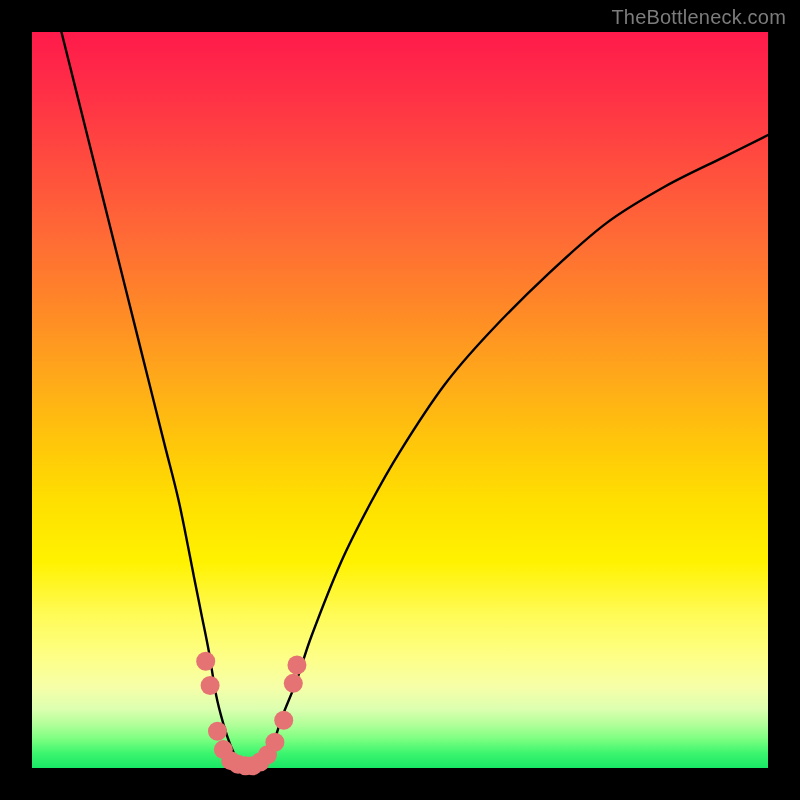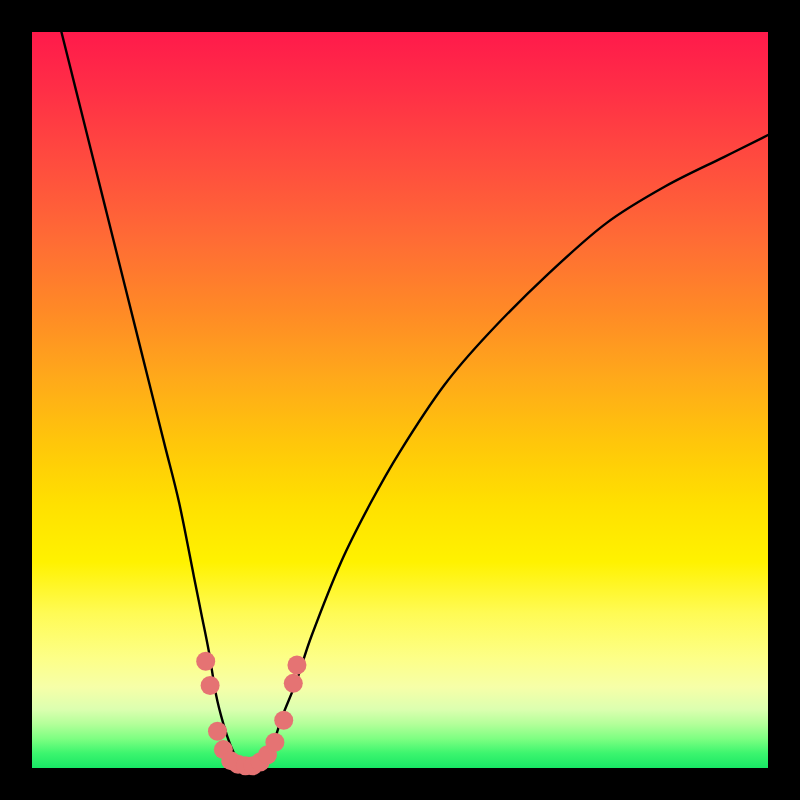--- a/index.html
+++ b/index.html
@@ -62,20 +62,21 @@
     left: 0;
     width: 736px;
     height: 736px;
     overflow: visible;
   }
 </style>
 </head>
 <body>
 
 <div class="frame">
+  <div class="watermark">TheBottleneck.com</div>
   <div class="plot-area">
     <svg class="curve-layer" viewBox="0 0 736 736" preserveAspectRatio="none">
       <path id="curve-path" fill="none" stroke="#000000" stroke-width="2.4" stroke-linecap="round" stroke-linejoin="round" d="M 29.44 0 C 31.893333333333334 9.813333333333333, 39.25333333333333 39.25333333333333, 44.16 58.879999999999995 C 49.06666666666666 78.50666666666666, 53.973333333333336 98.13333333333333, 58.88 117.75999999999999 C 63.78666666666667 137.38666666666666, 68.69333333333334 157.01333333333332, 73.60000000000001 176.64 C 78.50666666666667 196.26666666666665, 83.41333333333333 215.89333333333332, 88.32 235.51999999999998 C 93.22666666666666 255.14666666666665, 98.13333333333334 274.77333333333337, 103.04 294.40000000000003 C 107.94666666666667 314.0266666666667, 112.85333333333334 333.6533333333333, 117.76 353.28 C 122.66666666666667 372.90666666666664, 127.57333333333332 392.53333333333336, 132.48 412.16 C 137.38666666666666 431.7866666666667, 142.29333333333335 448.96000000000004, 147.20000000000002 471.04 C 152.10666666666668 493.12, 158.23999999999998 526.24, 161.92 544.64 C 165.6 563.04, 166.82666666666665 569.1733333333334, 169.28 581.44 C 171.73333333333335 593.7066666666667, 174.18666666666667 604.7466666666667, 176.64 618.24 C 179.0933333333333 631.7333333333333, 181.54666666666665 650.1333333333333, 184 662.4 C 186.45333333333335 674.6666666666666, 188.90666666666667 683.2533333333333, 191.36 691.84 C 193.81333333333336 700.4266666666667, 196.2666666666667 707.7866666666666, 198.72000000000003 713.92 C 201.17333333333335 720.0533333333333, 203.6266666666667 724.96, 206.08 728.64 C 208.53333333333333 732.3199999999999, 210.98666666666668 734.7733333333333, 213.44 736 C 215.89333333333332 737.2266666666667, 218.34666666666664 737.2266666666667, 220.79999999999998 736 C 223.25333333333333 734.7733333333333, 225.70666666666665 731.0933333333334, 228.16 728.64 C 230.61333333333334 726.1866666666666, 233.06666666666666 724.96, 235.52 721.28 C 237.97333333333336 717.5999999999999, 240.42666666666668 712.6933333333333, 242.88000000000002 706.56 C 245.33333333333337 700.4266666666666, 246.56 694.2933333333333, 250.24 684.48 C 253.92000000000002 674.6666666666667, 260.0533333333333 661.1733333333334, 264.96 647.6800000000001 C 269.8666666666667 634.1866666666667, 272.32 623.1466666666666, 279.68 603.52 C 287.04 583.8933333333333, 299.3066666666667 552, 309.12 529.92 C 318.93333333333334 507.84, 328.74666666666667 489.44, 338.56 471.04 C 348.37333333333333 452.64000000000004, 355.73333333333335 439.14666666666665, 368 419.52 C 380.26666666666665 399.8933333333333, 397.44000000000005 372.90666666666664, 412.16 353.28 C 426.88 333.6533333333333, 439.14666666666665 320.16, 456.32 301.76000000000005 C 473.49333333333334 283.36000000000007, 495.57333333333327 261.28, 515.1999999999999 242.88 C 534.8266666666666 224.48, 554.4533333333334 206.08, 574.08 191.36 C 593.7066666666667 176.64000000000001, 613.3333333333334 165.59999999999994, 632.96 154.55999999999995 C 652.5866666666667 143.51999999999995, 674.6666666666666 133.70666666666668, 691.8399999999999 125.12 C 709.0133333333332 116.53333333333335, 728.64 106.71999999999997, 736 103.03999999999996"></path>
       <g id="marker-group">
           <circle cx="173.696" cy="629.28" r="9.5" fill="#e57373"></circle>
           <circle cx="178.112" cy="653.568" r="9.5" fill="#e57373"></circle>
           <circle cx="185.472" cy="699.2" r="9.5" fill="#e57373"></circle>
           <circle cx="191.36" cy="717.6" r="9.5" fill="#e57373"></circle>
           <circle cx="198.72000000000003" cy="728.64" r="9.5" fill="#e57373"></circle>
           <circle cx="206.08" cy="732.32" r="9.5" fill="#e57373"></circle>

